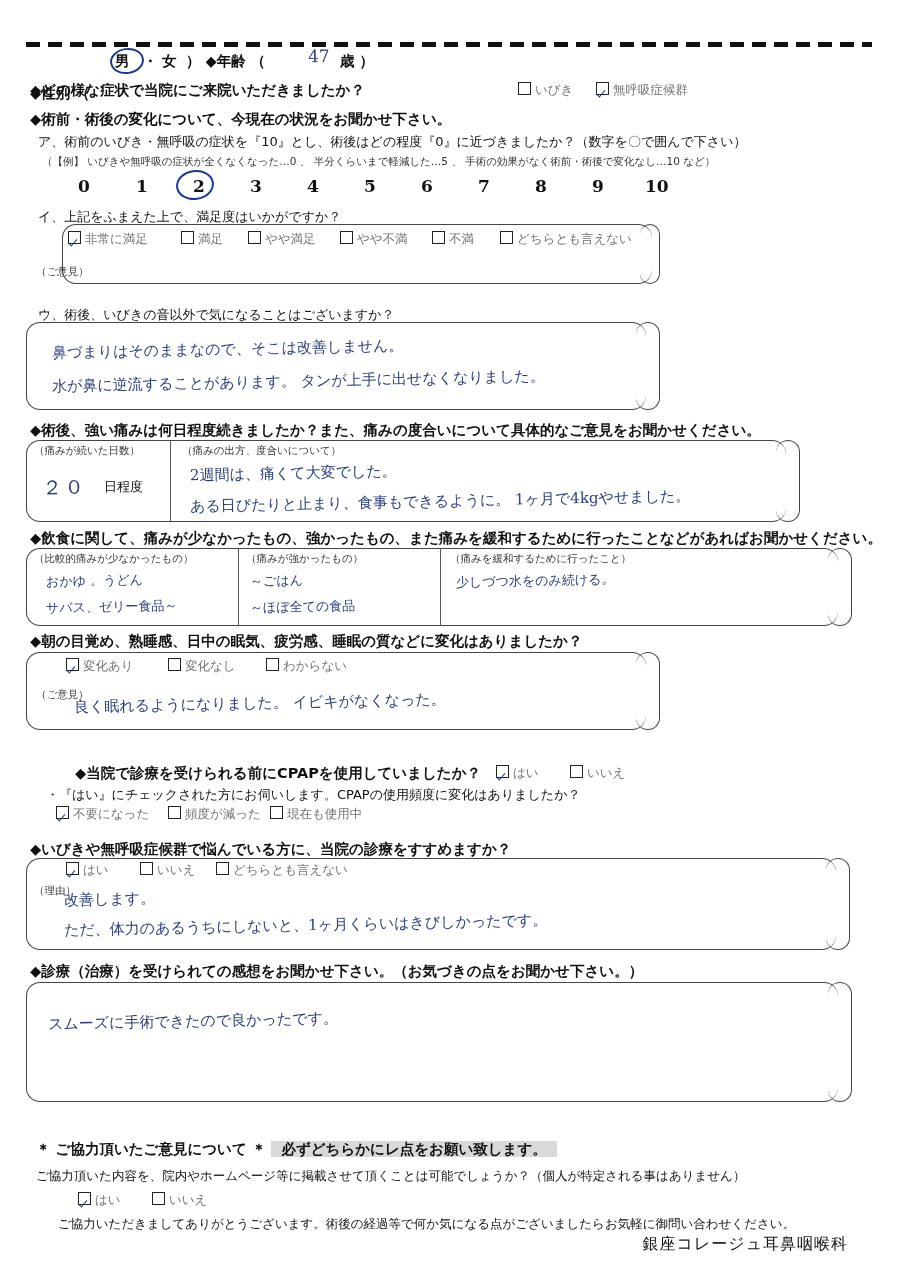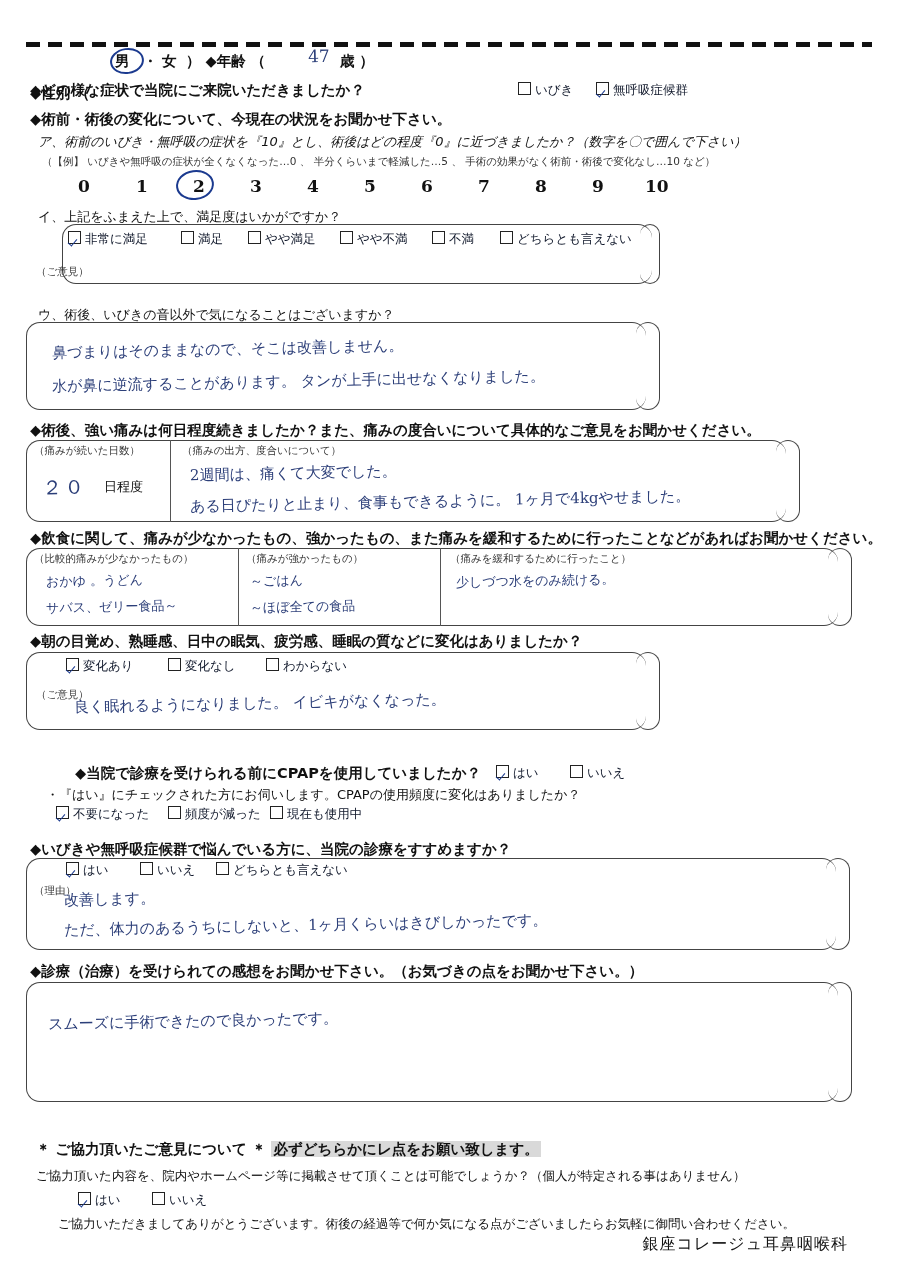--- a/index.html
+++ b/index.html
@@ -37,21 +37,21 @@
   
   .cb{
     display:inline-block;width:11px;height:11px;border:1.3px solid #222;
     position:relative;vertical-align:-1px;margin-right:4px;background:#fff;
   }
   .cb.checked::after{
     content:"";position:absolute;left:1px;top:5px;width:4px;height:8px;
     border-right:1.6px solid #1b3a8f;border-bottom:1.6px solid #1b3a8f;
     transform:rotate(40deg);
   }
-  .opt{position:absolute;font-size:12.5px;white-space:nowrap;color:#0f172a;}
+  .opt{position:absolute;font-size:12.5px;white-space:nowrap;color:#737373;}
 
   
   .scale{position:absolute;left:78px;top:176px;width:620px;height:26px;}
   .scale span{
     position:absolute;top:0;font-size:17px;font-weight:700;font-family:"DejaVu Serif","Liberation Serif",serif;
   }
   .circle-mark{
     position:absolute;left:176px;top:170px;width:34px;height:26px;
     border:2px solid #1b3a8f;border-radius:50%;
     transform:rotate(-8deg);
@@ -73,21 +73,21 @@
     transform:rotate(-1.2deg);
     opacity:.92;
   }
   .hw.sm{font-size:13px;}
   .hw.lg{font-size:20px;letter-spacing:2px;}
 
   
   .starline{
     position:absolute;left:36px;top:1140px;font-size:14.5px;font-weight:700;white-space:nowrap;
   }
-  .hl{background:#d9d9d9;padding:0 2px;}
+  .hl{background:#d9d9d9;padding:0 10px;}
   .clinic{
     position:absolute;right:52px;top:1234px;font-size:16px;font-weight:400;letter-spacing:1px;
   }
 
   
   .vsep{position:absolute;width:1.2px;background:#555;}
 </style>
 </head>
 <body>
 
@@ -106,21 +106,21 @@
 
   <div class="q" style="left:30px;top:81px;">◆どの様な症状で当院にご来院いただきましたか？</div>
   <div class="opt" style="left:518px;top:82px;">
     <span class="cb"></span><span>いびき</span>
   </div>
   <div class="opt" style="left:596px;top:82px;">
     <span class="cb checked"></span><span>無呼吸症候群</span>
   </div>
 
   <div class="q" style="left:30px;top:110px;">◆術前・術後の変化について、今現在の状況をお聞かせ下さい。</div>
-  <div class="sub" style="left:38px;top:133px;font-style:italic;">ア、術前のいびき・無呼吸の症状を『10』とし、術後はどの程度『0』に近づきましたか？（数字を〇で囲んで下さい）</div>
+  <div class="sub" style="left:38px;top:133px;">ア、術前のいびき・無呼吸の症状を『10』とし、術後はどの程度『0』に近づきましたか？（数字を〇で囲んで下さい）</div>
   <div class="tiny" style="left:42px;top:155px;">（【例】 いびきや無呼吸の症状が全くなくなった…0 、 半分くらいまで軽減した…5 、 手術の効果がなく術前・術後で変化なし…10 など）</div>
 
   <div class="scale">
     <span style="left:0px;">0</span>
     <span style="left:58px;">1</span>
     <span style="left:115px;">2</span>
     <span style="left:172px;">3</span>
     <span style="left:229px;">4</span>
     <span style="left:286px;">5</span>
     <span style="left:343px;">6</span>

